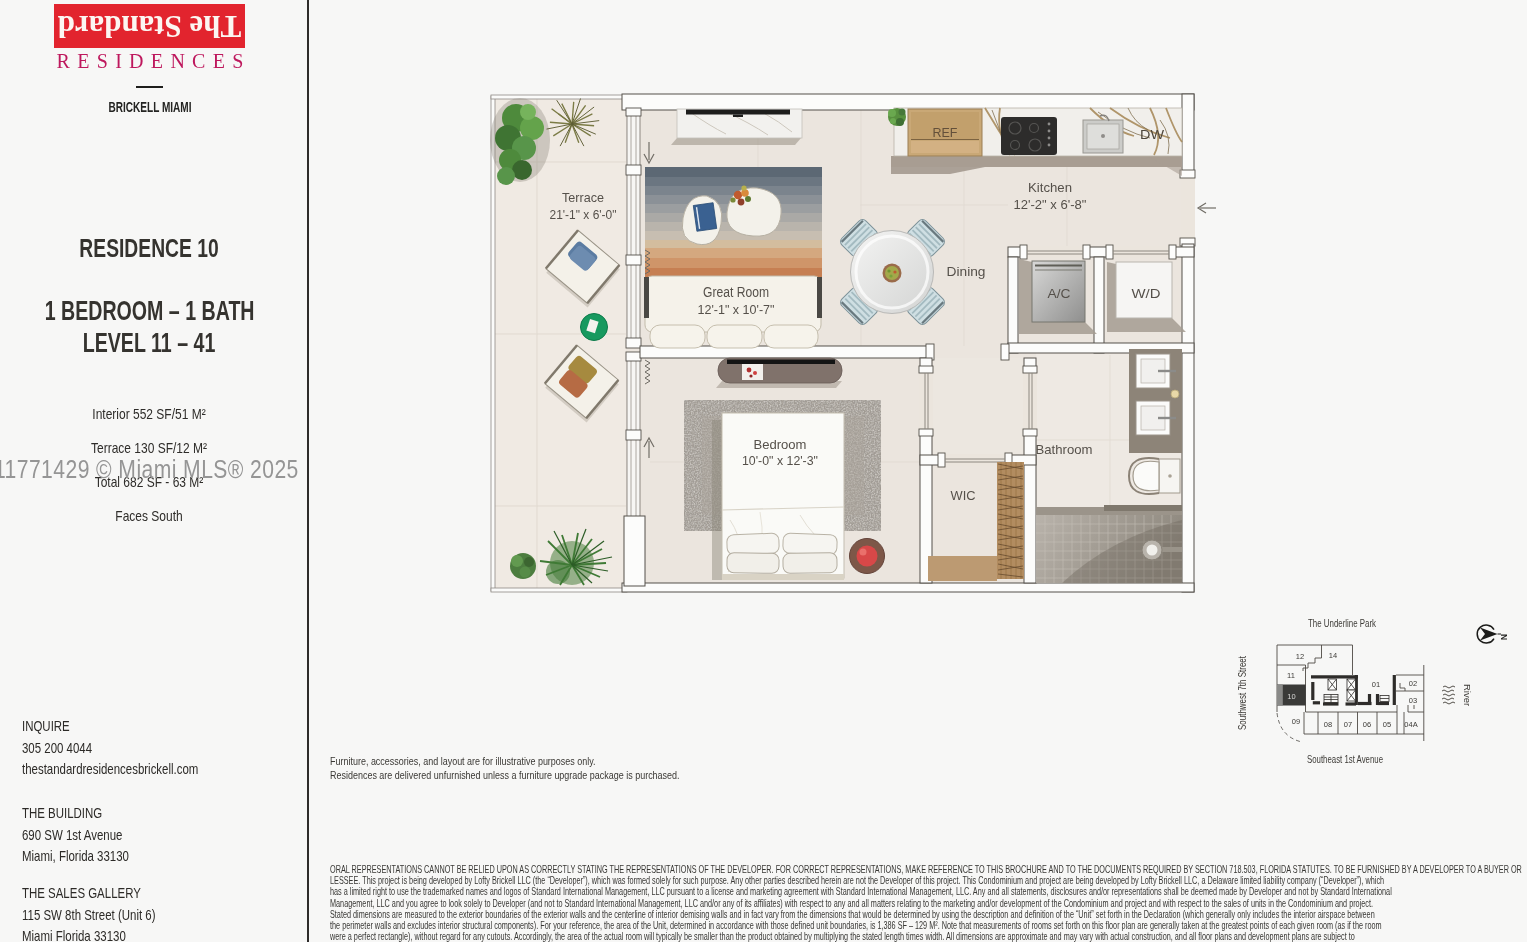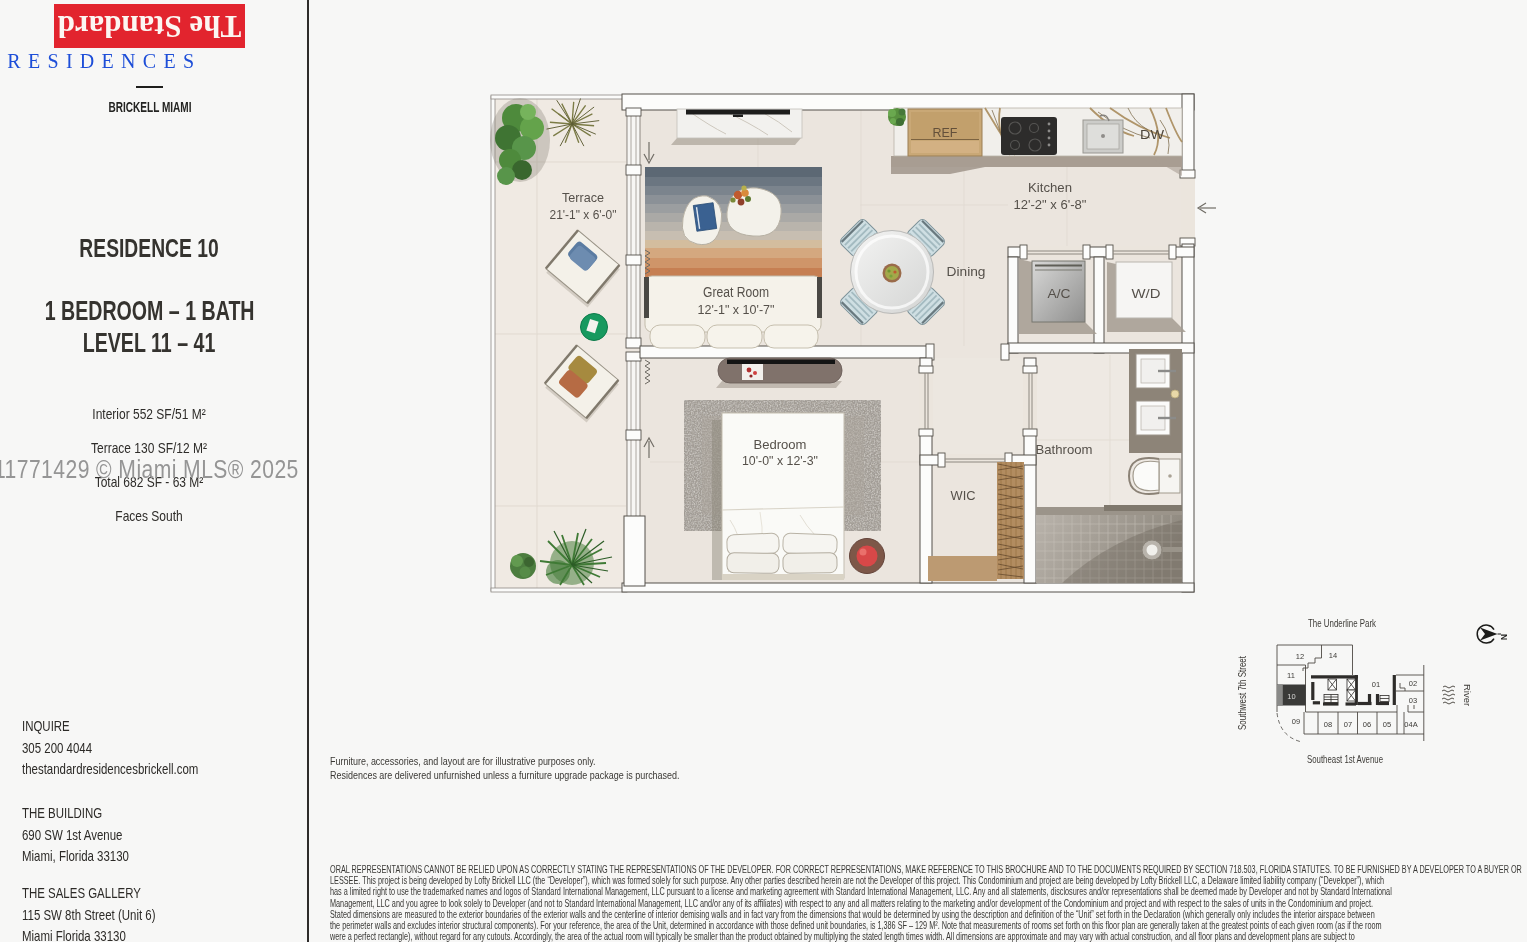--- a/index.html
+++ b/index.html
@@ -12,21 +12,21 @@
 </head>
 <body>
 <div class="page">
 
 <div class="abs" style="left:0;top:0;width:310px;height:942px;background:#f7f7f6;"></div>
 
 <div class="abs" style="left:54px;top:4px;width:191px;height:44px;background:#e2242e;"></div>
 
 <div class="abs" style="left:54px;top:4px;width:191px;height:44px;transform:rotate(180deg);color:#fcf6f2;font-size:31px;font-weight:bold;text-align:center;line-height:44px;letter-spacing:0px;font-family:'Liberation Serif',serif;">The Standard</div>
 
-<div class="abs" style="left:0px;top:51px;width:300px;font-family:'Liberation Serif',serif;font-size:20px;line-height:20px;color:#1d4ed8;letter-spacing:7.3px;text-indent:7.3px;">RESIDENCES</div>
+<div class="abs" style="left:0px;top:51px;width:300px;text-align:center;font-family:'Liberation Serif',serif;font-size:20px;line-height:20px;color:#be185d;letter-spacing:7.3px;text-indent:7.3px;">RESIDENCES</div>
 
 <div class="abs" style="left:136px;top:86px;width:27px;height:2px;background:#1e1e1c;"></div>
 
 <div class="abs cx" style="left:0px;top:99px;width:300px;text-align:center;font-size:15px;line-height:15px;font-weight:bold;color:#242422;transform:scaleX(.67);letter-spacing:0px;">BRICKELL MIAMI</div>
 
 <div class="abs cx" style="left:0px;top:236px;width:298px;text-align:center;font-size:25.5px;line-height:25.5px;font-weight:bold;color:#35332f;transform:scaleX(.756);">RESIDENCE 10</div>
 
 <div class="abs cx" style="left:0px;top:297px;width:298px;text-align:center;font-size:28px;line-height:28px;font-weight:bold;color:#35332f;transform:scaleX(.70);white-space:nowrap;">1 BEDROOM – 1 BATH</div>
 
 <div class="abs cx" style="left:0px;top:329px;width:298px;text-align:center;font-size:28px;line-height:28px;font-weight:bold;color:#35332f;transform:scaleX(.70);white-space:nowrap;">LEVEL 11 – 41</div>

